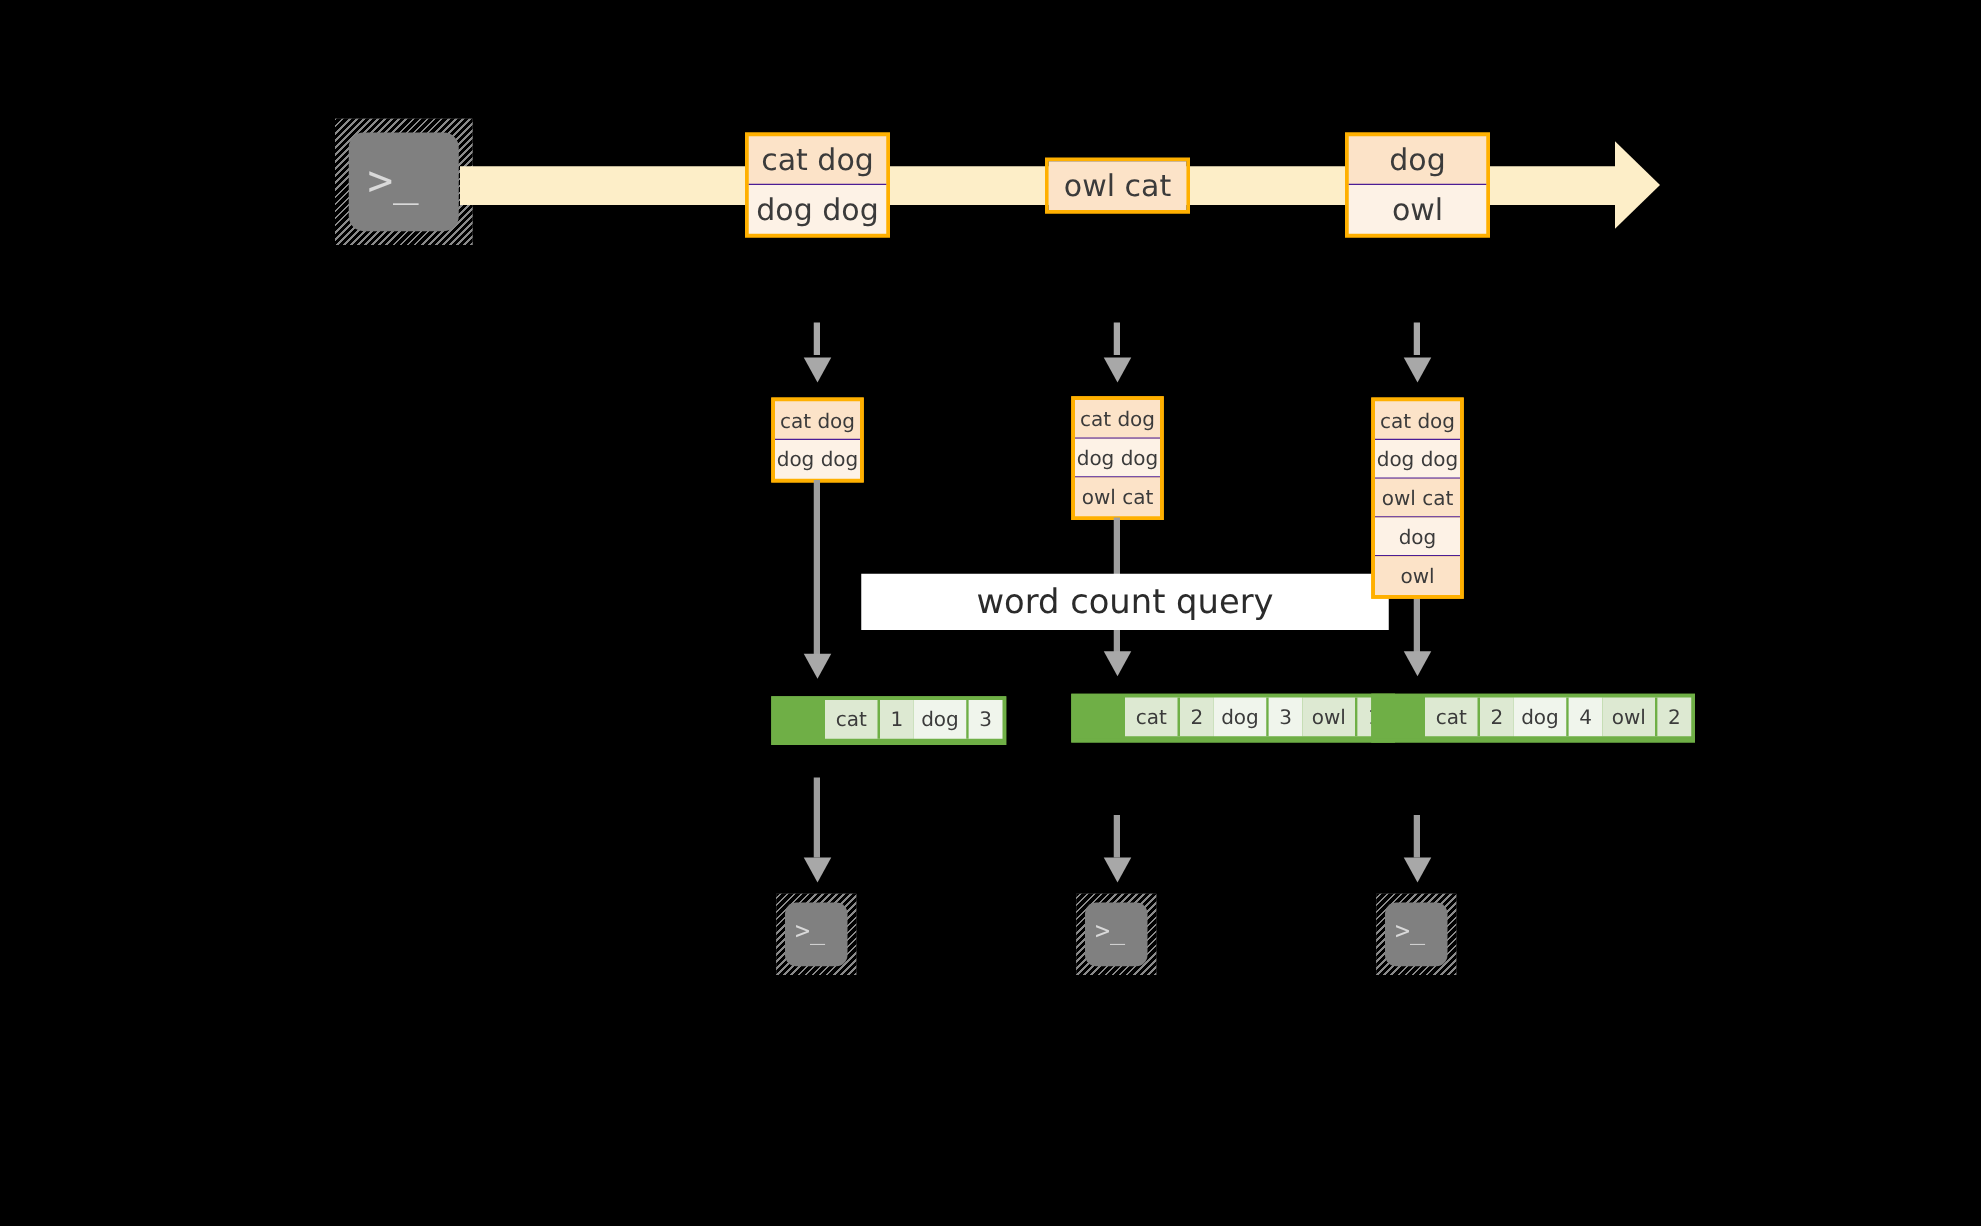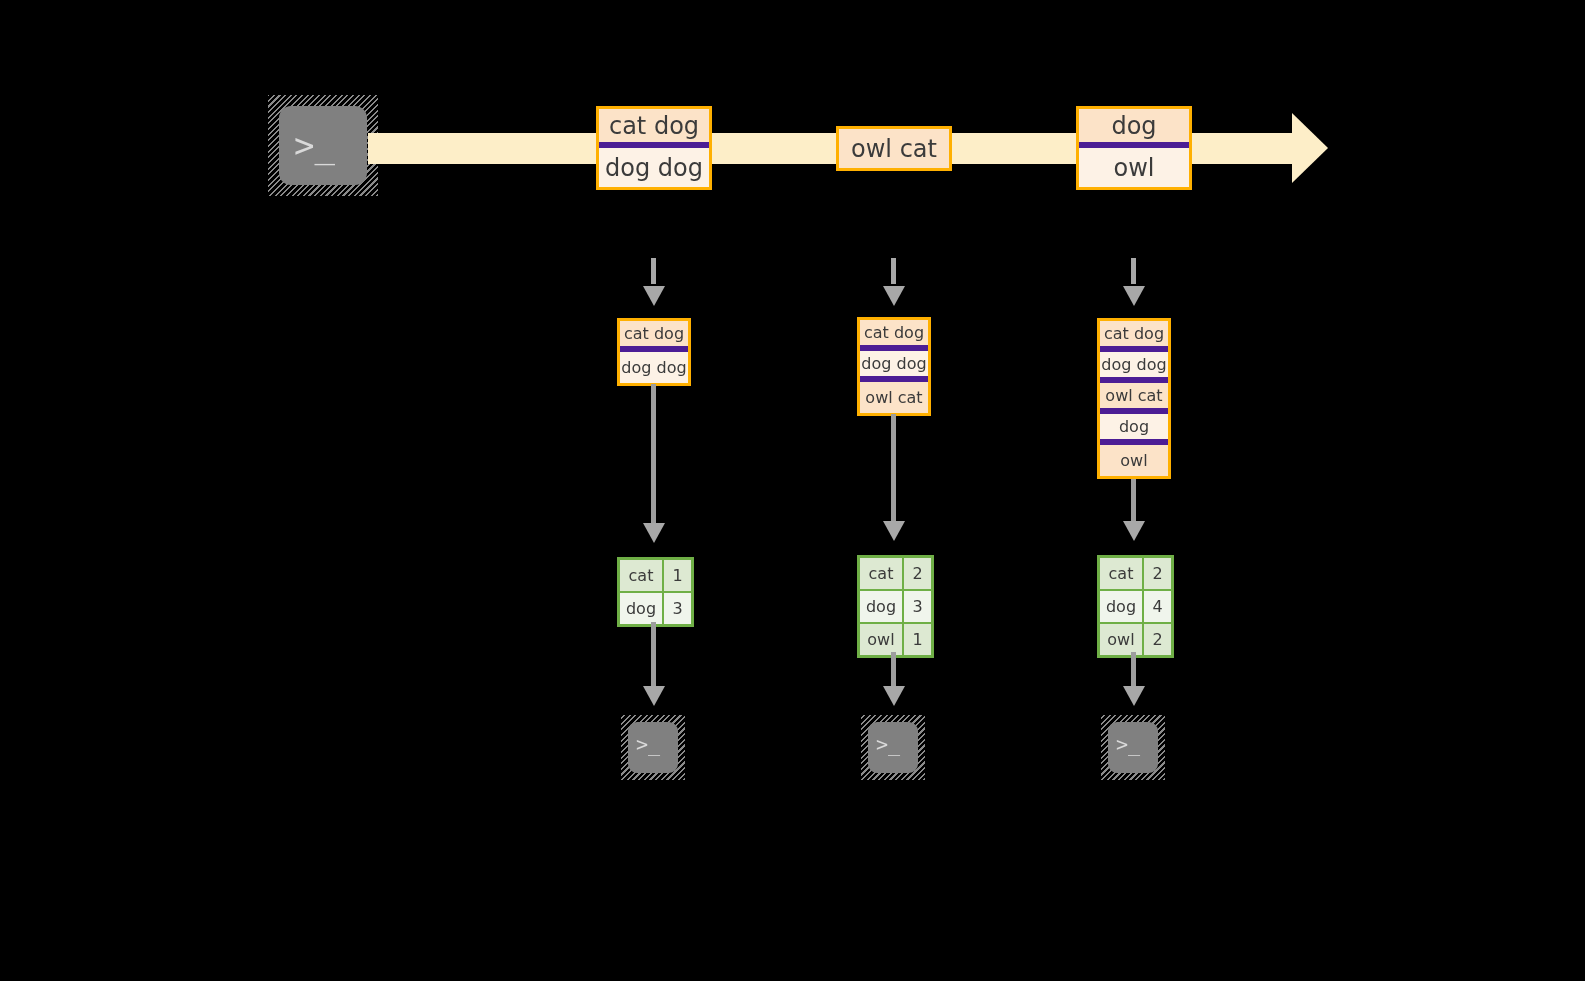--- a/index.html
+++ b/index.html
@@ -56,41 +56,41 @@
   .rec-stack {
     box-sizing: border-box;
     border: 3px solid #FFB000;
     background: #FFB000;
   }
   .rec-row {
     box-sizing: border-box;
     display: flex; align-items: center; justify-content: center;
     color: #3b3b3b;
     white-space: nowrap;
-    border-bottom: 6px solid #4c1d95;
+    border-bottom: 1px solid #4c1d95;
   }
   .rec-row:last-child { border-bottom: none; }
   .rec-row.shade-a { background: #FCE3C8; }
   .rec-row.shade-b { background: #FDF2E6; text-align: center; }
 
   
   .big .rec-row { height: 39px; font-size: 24px; }
   .big.two { height: 84px; }
   .big.one { height: 45px; }
   .big.one .rec-row { height: 39px; }
 
   
   .small .rec-row { height: 31px; font-size: 16px; }
 
   
   .tbl {
     box-sizing: border-box;
     border: 3px solid #6FAF46;
     background: #6FAF46;
-    display: flex; flex-direction: column;
+    display: flex; flex-direction: row; padding-left: 40px;
   }
   .tbl .trow {
     display: flex;
     height: 31px;
     border-bottom: 2px solid #6FAF46;
   }
   .tbl .trow:last-child { border-bottom: none; }
   .tbl .tc {
     box-sizing: border-box;
     display: flex; align-items: center; justify-content: center;
@@ -215,20 +215,23 @@
     <div class="tbody" style="left:7px; top:7px; right:7px; bottom:7px; border-radius:9px;"></div>
     <div class="prompt" style="left:15px; top:19px; font-size:20px;">&gt;_</div>
   </div>
 
   <div class="abs vdash" style="left:1131px; top:258px; height:26px;"></div>
   <div class="abs vhead" style="left:1123px; top:286px;"></div>
 
   <div class="abs vline" style="left:1131px; top:470px; height:52px;"></div>
   <div class="abs vhead" style="left:1123px; top:521px;"></div>
 
+  <div class="abs query-band" style="left:689px; top:459px; width:422px; height:45px;">
+    <span class="qtext">word count query</span>
+  </div>
 
   <div class="abs rec-stack small" style="left:1097px; top:318px; width:74px; z-index:5;">
     <div class="rec-row shade-a">cat dog</div>
     <div class="rec-row shade-b">dog dog</div>
     <div class="rec-row shade-a">owl cat</div>
     <div class="rec-row shade-b">dog</div>
     <div class="rec-row shade-a">owl</div>
   </div>
 
   <div class="abs tbl" style="left:1097px; top:555px;">

